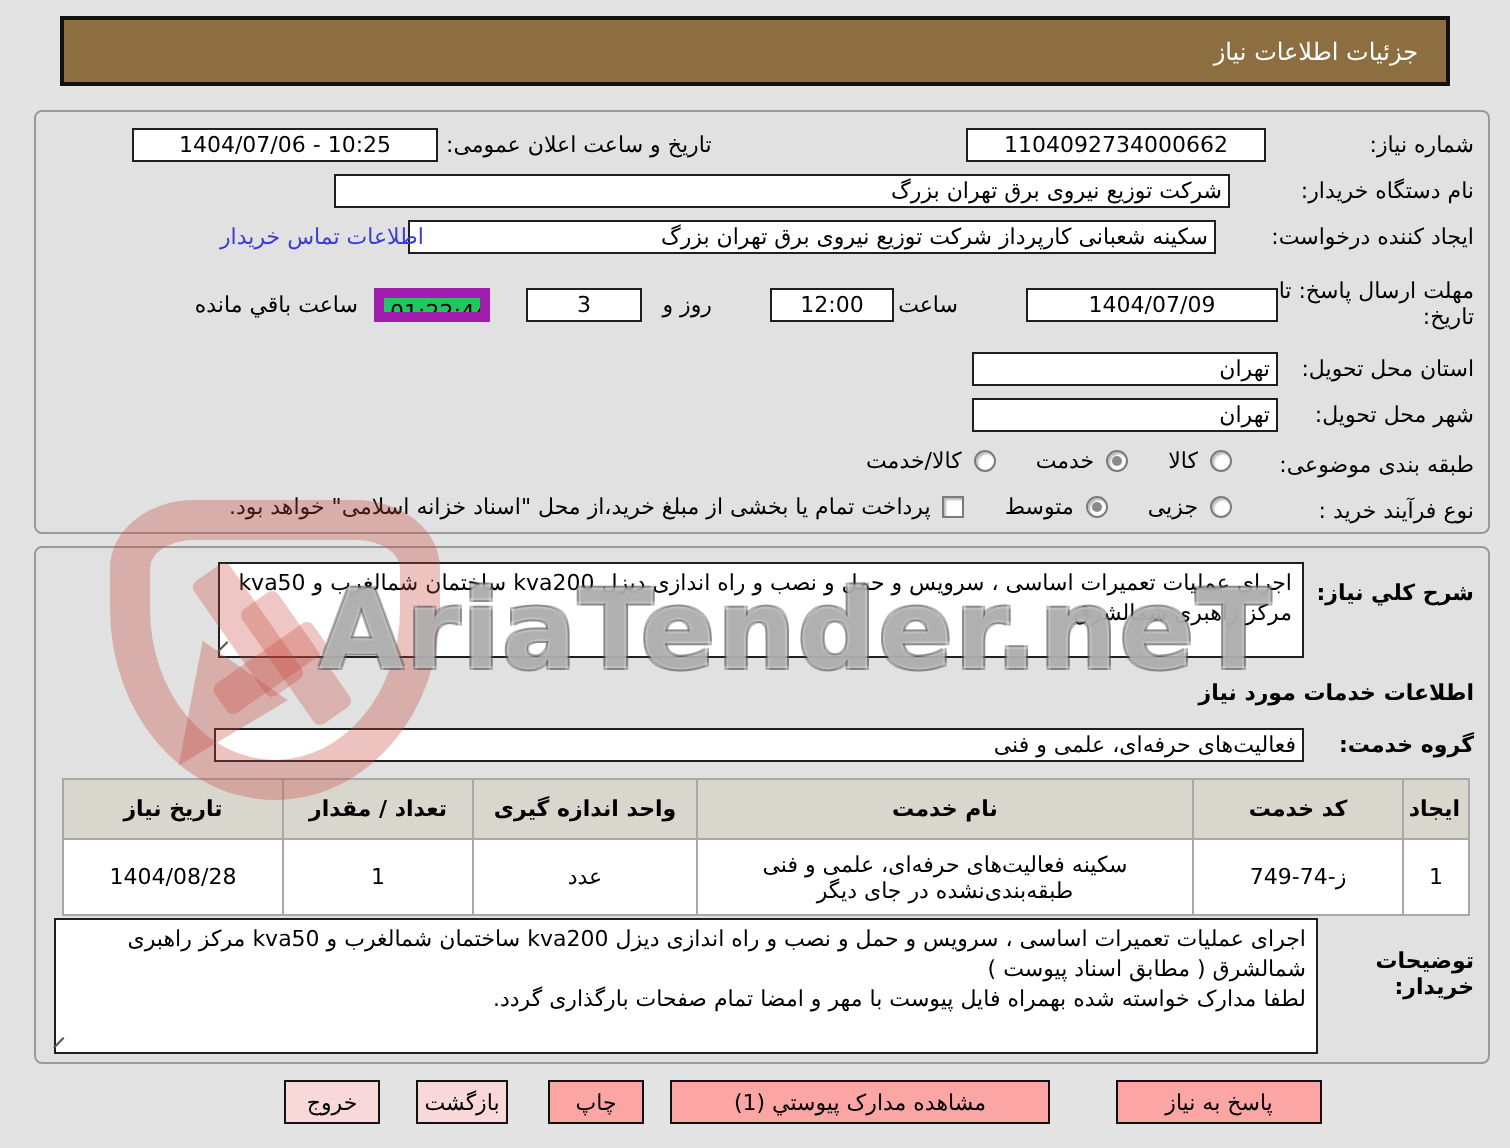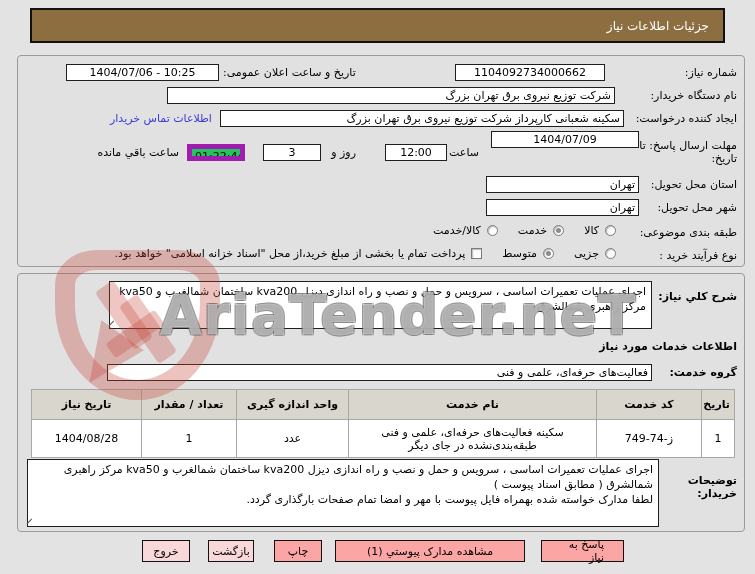--- a/index.html
+++ b/index.html
@@ -89,33 +89,33 @@
 </head>
 <body>
 
 <div class="titlebar">
   <span>جزئیات اطلاعات نیاز</span>
 </div>
 
 <div class="panel panel1">
 
   <span class="lbl" style="top:10px; right:7px">شماره نیاز:</span>
-  <div class="inp center ltr" style="top:8px; right:139px; width:150px">1104092734000662</div>
+  <div class="inp center ltr" style="top:8px; right:111px; width:150px">1104092734000662</div>
   <span class="lbl" style="top:10px; left:205px">تاریخ و ساعت اعلان عمومی:</span>
   <div class="inp center ltr" style="top:8px; left:48px; width:153px">1404/07/06 - 10:25</div>
 
   <span class="lbl" style="top:33px; right:7px">نام دستگاه خریدار:</span>
   <div class="inp" style="top:31px; right:129px; width:448px">شرکت توزیع نیروی برق تهران بزرگ</div>
 
   <span class="lbl" style="top:56px; right:7px">ایجاد کننده درخواست:</span>
-  <div class="inp" style="top:54px; right:120px; width:404px">سکینه شعبانی کارپرداز شرکت توزیع نیروی برق تهران بزرگ</div>
+  <div class="inp" style="top:54px; right:136px; width:404px">سکینه شعبانی کارپرداز شرکت توزیع نیروی برق تهران بزرگ</div>
   <span class="lbl link" style="top:56px; left:92px">اطلاعات تماس خریدار</span>
 
   <span class="lbl wrapLbl" style="top:83px; right:7px; width:100px; white-space:normal">مهلت ارسال پاسخ: تا تاریخ:</span>
-  <div class="inp center ltr" style="top:75px; right:105px; width:148px">1404/07/09</div>
+  <div class="inp center ltr" style="top:88px; right:105px; width:126px">1404/07/09</div>
   <span class="lbl" style="top:90px; right:265px">ساعت</span>
   <div class="inp center ltr" style="top:88px; right:297px; width:62px">12:00</div>
   <div class="inp center ltr" style="top:88px; right:423px; width:58px">3</div>
   <span class="lbl" style="top:90px; right:388px">روز و</span>
   <div class="inp center ltr cdown" style="top:88px; right:499px; width:58px">01:22:44</div>
   <span class="lbl" style="top:90px; right:565px">ساعت باقي مانده</span>
 
   <span class="lbl" style="top:122px; right:7px">استان محل تحویل:</span>
   <div class="inp" style="top:120px; right:105px; width:153px">تهران</div>
 
@@ -157,21 +157,21 @@
     <colgroup>
       <col style="width:33px">
         <col style="width:105px">
         <col style="width:248px">
       <col style="width:112px">
         <col style="width:95px">
         <col style="width:110px">
     </colgroup>
     <thead>
       <tr>
-        <th>تاریخ</th>
+        <th>ایجاد</th>
         <th>کد خدمت</th>
         <th>نام خدمت</th>
         <th>واحد اندازه گیری</th>
         <th>تعداد / مقدار</th>
         <th>تاریخ نیاز</th>
       </tr>
     </thead>
     <tbody>
       <tr>
         <td>1</td>
@@ -183,21 +183,21 @@
       </tr>
     </tbody>
   </table>
 
   <span class="lbl b wrapLbl" style="top:200px; right:7px; width:68px; white-space:normal">توضیحات خریدار:</span>
   <div class="area" style="top:185px; right:85px; width:632px; height:68px">اجرای عملیات تعمیرات اساسی ، سرویس و حمل و نصب و راه اندازی دیزل kva200 ساختمان شمالغرب و kva50 مرکز راهبری شمالشرق ( مطابق اسناد پیوست )
 لطفا مدارک خواسته شده بهمراه فایل پیوست با مهر و امضا تمام صفحات بارگذاری گردد.</div>
   <span class="rs" style="top:246px; right:709px"></span>
 </div>
 
-<div class="btn green" style="left:541px; width:83px">پاسخ به نیاز</div>
+<div class="btn green" style="left:558px; width:103px">پاسخ به نیاز</div>
 <div class="btn green" style="left:335px; width:190px">مشاهده مدارک پیوستي (1)</div>
 <div class="btn green" style="left:274px; width:48px">چاپ</div>
 <div class="btn pink" style="left:208px; width:46px">بازگشت</div>
 <div class="btn pink" style="left:142px; width:48px">خروج</div>
 
 <div class="wm wm-shield">
   <span class="wm-bar" style="left:38px; top:10px; width:22px; height:70px; transform:rotate(-35deg)"></span>
   <span class="wm-bar" style="left:62px; top:24px; width:22px; height:70px; transform:rotate(-35deg)"></span>
   <span class="wm-bar" style="left:30px; top:55px; width:60px; height:18px; transform:rotate(-35deg)"></span>
 </div>

